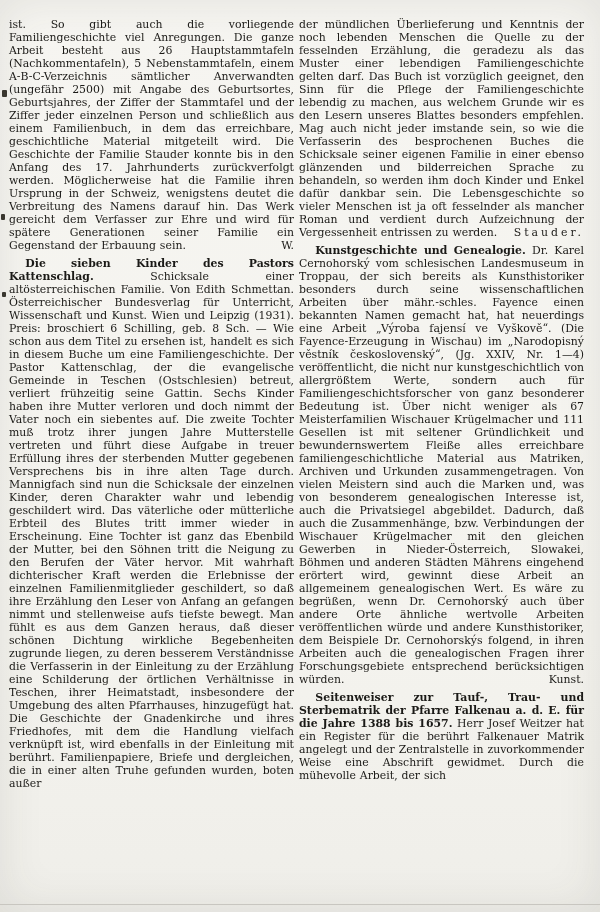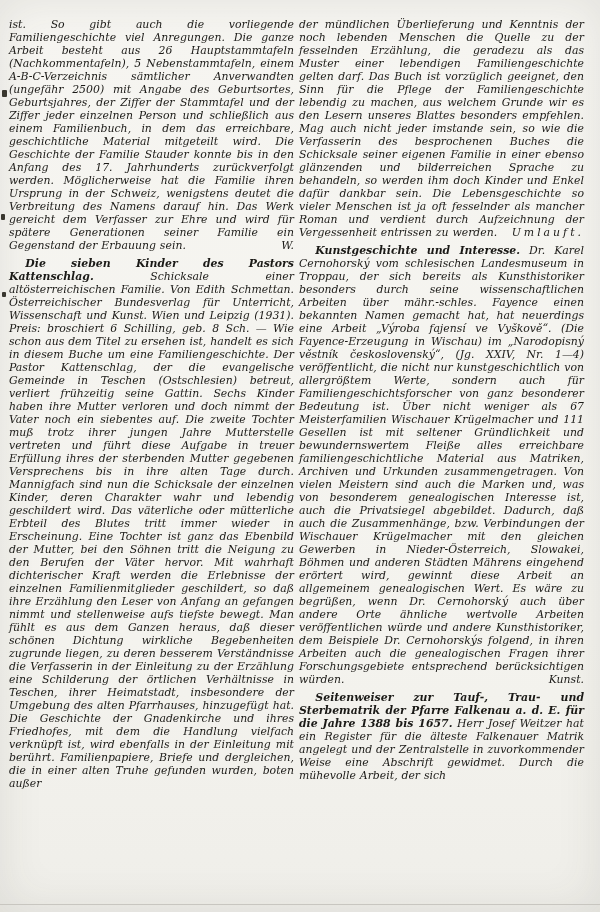--- a/index.html
+++ b/index.html
@@ -22,21 +22,20 @@
     padding-top: 28px;
     font-size: 13px;
     font-weight: bold;
     letter-spacing: 2px;
     color: #15140f;
   }
   .columns {
     display: flex;
     gap: 5px;
     padding: 18px 8px 0 9px;
-    font-style: italic;
   }
   .col {
     width: 285px;
     text-align: justify;
     font-size: 10.9px;
     line-height: 13px;
     hyphens: auto;
     -webkit-hyphens: auto;
     word-spacing: 0.4px;
   }
@@ -80,32 +79,32 @@
         <span class="lead">Die sieben Kinder des Pastors Kattenschlag.</span>
         <span>Schicksale einer altösterreichischen Familie. Von Edith Schmettan. Österreichischer Bundesverlag für Unterricht, Wissenschaft und Kunst. Wien und Leipzig (1931). Preis: broschiert 6 Schilling, geb. 8 Sch. — Wie schon aus dem Titel zu ersehen ist, handelt es sich in diesem Buche um eine Familiengeschichte. Der Pastor Kattenschlag, der die evangelische Gemeinde in Teschen (Ostschlesien) betreut, verliert frühzeitig seine Gattin. Sechs Kinder haben ihre Mutter verloren und doch nimmt der Vater noch ein siebentes auf. Die zweite Tochter muß trotz ihrer jungen Jahre Mutterstelle vertreten und führt diese Aufgabe in treuer Erfüllung ihres der sterbenden Mutter gegebenen Versprechens bis in ihre alten Tage durch. Mannigfach sind nun die Schicksale der einzelnen Kinder, deren Charakter wahr und lebendig geschildert wird. Das väterliche oder mütterliche Erbteil des Blutes tritt immer wieder in Erscheinung. Eine Tochter ist ganz das Ebenbild der Mutter, bei den Söhnen tritt die Neigung zu den Berufen der Väter hervor. Mit wahrhaft dichterischer Kraft werden die Erlebnisse der einzelnen Familienmitglieder geschildert, so daß ihre Erzählung den Leser von Anfang an gefangen nimmt und stellenweise aufs tiefste bewegt. Man fühlt es aus dem Ganzen heraus, daß dieser schönen Dichtung wirkliche Begebenheiten zugrunde liegen, zu deren besserem Verständnisse die Verfasserin in der Einleitung zu der Erzählung eine Schilderung der örtlichen Verhältnisse in Teschen, ihrer Heimatstadt, insbesondere der Umgebung des alten Pfarrhauses, hinzugefügt hat. Die Geschichte der Gnadenkirche und ihres Friedhofes, mit dem die Handlung vielfach verknüpft ist, wird ebenfalls in der Einleitung mit berührt. Familienpapiere, Briefe und dergleichen, die in einer alten Truhe gefunden wurden, boten außer</span>
       </p>
 
     </div>
 
     <div class="col">
 
       <p class="para">
         <span>der mündlichen Überlieferung und Kenntnis der noch lebenden Menschen die Quelle zu der fesselnden Erzählung, die geradezu als das Muster einer lebendigen Familiengeschichte gelten darf. Das Buch ist vorzüglich geeignet, den Sinn für die Pflege der Familiengeschichte lebendig zu machen, aus welchem Grunde wir es den Lesern unseres Blattes besonders empfehlen. Mag auch nicht jeder imstande sein, so wie die Verfasserin des besprochenen Buches die Schicksale seiner eigenen Familie in einer ebenso glänzenden und bilderreichen Sprache zu behandeln, so werden ihm doch Kinder und Enkel dafür dankbar sein. Die Lebensgeschichte so vieler Menschen ist ja oft fesselnder als mancher Roman und verdient durch Aufzeichnung der Vergessenheit entrissen zu werden.</span>
-        <span class="sig sig-sperr">Umlauft.</span>
+        <span class="sig sig-sperr">Stauder.</span>
       </p>
 
       <p class="para indent">
-        <span class="lead">Kunstgeschichte und Interesse.</span>
+        <span class="lead">Kunstgeschichte und Genealogie.</span>
         <span>Dr. Karel Cernohorský vom schlesischen Landesmuseum in Troppau, der sich bereits als Kunsthistoriker besonders durch seine wissenschaftlichen Arbeiten über mähr.-schles. Fayence einen bekannten Namen gemacht hat, hat neuerdings eine Arbeit „Výroba fajensí ve Vyškově“. (Die Fayence-Erzeugung in Wischau) im „Narodopisný věstník československý“, (Jg. XXIV, Nr. 1—4) veröffentlicht, die nicht nur kunstgeschichtlich von allergrößtem Werte, sondern auch für Familiengeschichtsforscher von ganz besonderer Bedeutung ist. Über nicht weniger als 67 Meisterfamilien Wischauer Krügelmacher und 111 Gesellen ist mit seltener Gründlichkeit und bewundernswertem Fleiße alles erreichbare familiengeschichtliche Material aus Matriken, Archiven und Urkunden zusammengetragen. Von vielen Meistern sind auch die Marken und, was von besonderem genealogischen Interesse ist, auch die Privatsiegel abgebildet. Dadurch, daß auch die Zusammenhänge, bzw. Verbindungen der Wischauer Krügelmacher mit den gleichen Gewerben in Nieder-Österreich, Slowakei, Böhmen und anderen Städten Mährens eingehend erörtert wird, gewinnt diese Arbeit an allgemeinem genealogischen Wert. Es wäre zu begrüßen, wenn Dr. Cernohorský auch über andere Orte ähnliche wertvolle Arbeiten veröffentlichen würde und andere Kunsthistoriker, dem Beispiele Dr. Cernohorskýs folgend, in ihren Arbeiten auch die genealogischen Fragen ihrer Forschungsgebiete entsprechend berücksichtigen würden.</span>
         <span class="sig">Kunst.</span>
       </p>
 
       <p class="para indent">
         <span class="lead">Seitenweiser zur Tauf-, Trau- und Sterbematrik der Pfarre Falkenau a. d. E. für die Jahre 1388 bis 1657.</span>
-        <span>Herr Josef Weitzer hat ein Register für die älteste Falkenauer Matrik angelegt und der Zentralstelle in zuvorkommender Weise eine Abschrift gewidmet. Durch die mühevolle Arbeit, der sich</span>
+        <span>Herr Josef Weitzer hat ein Register für die berührt Falkenauer Matrik angelegt und der Zentralstelle in zuvorkommender Weise eine Abschrift gewidmet. Durch die mühevolle Arbeit, der sich</span>
       </p>
 
     </div>
 
   </div>
 
   <div class="speck speck-1"></div>
   <div class="speck speck-2"></div>
   <div class="speck speck-3"></div>
   <div class="scan-line"></div>

